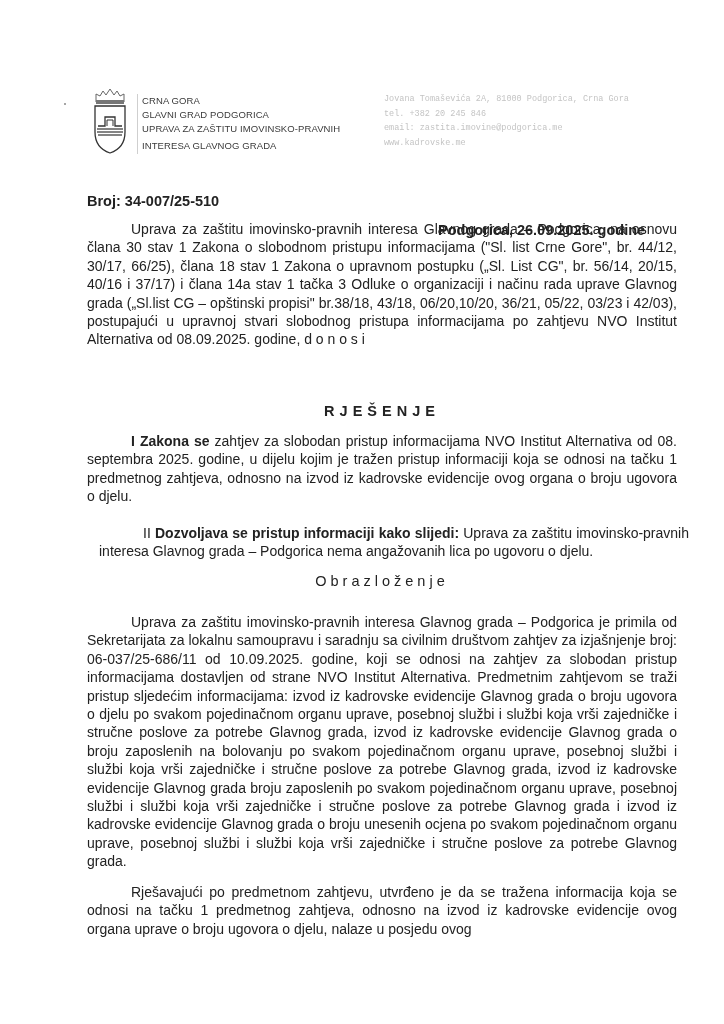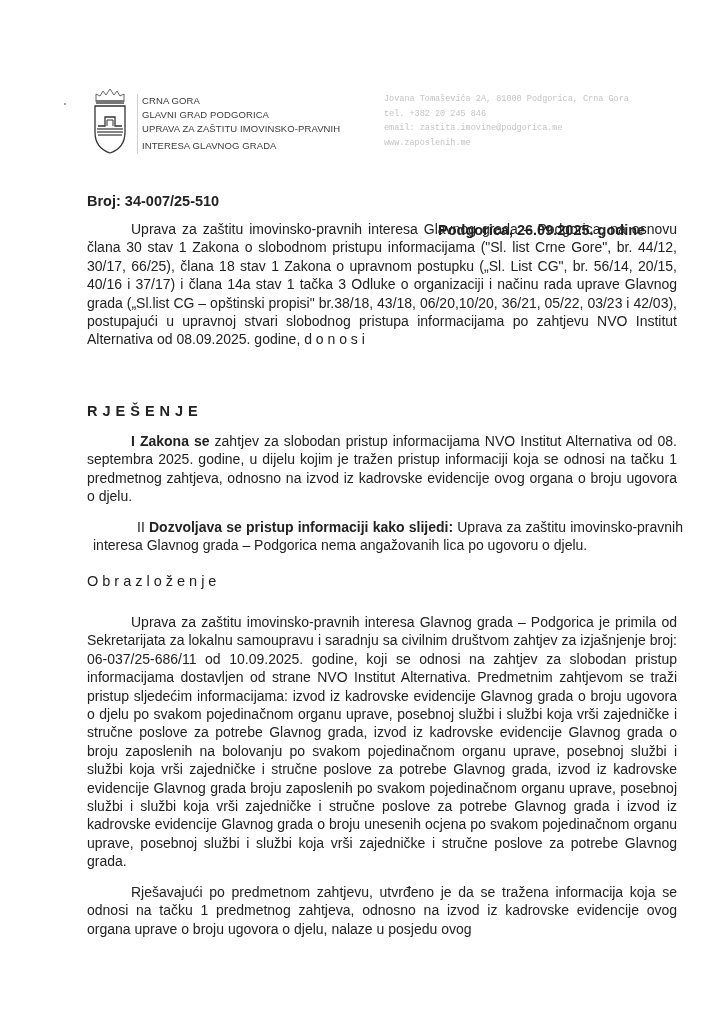--- a/index.html
+++ b/index.html
@@ -11,21 +11,21 @@
     .org { position: absolute; left: 142px; top: 94px; font-size: 9.5px; line-height: 14px; color: #3a3a3a; letter-spacing: 0.1px; }
     .org div { white-space: nowrap; }
     .org .l3 { margin-top: 4px; line-height: 11px; }
     .contact { position: absolute; left: 384px; top: 92px; font-size: 8.5px; line-height: 14.5px; color: #c4c4c4; }
     .contact div { white-space: nowrap; font-family: Liberation Mono, monospace; }
     .refline { position: absolute; left: 87px; top: 193px; width: 590px; font-size: 14.5px; font-weight: bold; color: #222; }
     .refline .num { position: absolute; left: 0; top: 0; }
     .refline .date { position: absolute; left: 351px; top: 16px; white-space: nowrap; margin-top: 13px; }
     .body-text { position: absolute; left: 87px; width: 590px; font-size: 14px; line-height: 18.4px; text-align: justify; color: #222; }
     .indent { text-indent: 44px; }
-    .heading { position: absolute; left: 87px; width: 590px; text-align: left; font-size: 14.5px; color: #222; }
+    .heading { position: absolute; left: 87px; width: 590px; text-align: center; font-size: 14.5px; color: #222; }
     .heading.resenje { top: 403px; font-weight: bold; letter-spacing: 5px; }
     .heading.obraz { top: 573px; letter-spacing: 4px; }
     #p-intro { top: 220px; }
     #p-i { top: 432px; }
     #p-ii { top: 512px; }
     #p-obr1 { top: 613px; }
     #p-obr2 { top: 883px; }
     b { font-weight: bold; }
   </style>
 </head>
@@ -56,35 +56,35 @@
     <div>CRNA GORA</div>
     <div>GLAVNI GRAD PODGORICA</div>
     <div>UPRAVA ZA ZAŠTITU IMOVINSKO-PRAVNIH</div>
     <div class="l3">INTERESA GLAVNOG GRADA</div>
   </div>
 
   <div class="contact">
     <div>Jovana Tomaševića 2A, 81000 Podgorica, Crna Gora</div>
     <div>tel. +382 20 245 846</div>
     <div>email: zastita.imovine@podgorica.me</div>
-    <div>www.zaposlenih.me</div>
+    <div>www.kadrovske.me</div>
   </div>
 
   <div class="refline">
     <span class="num">Broj: 34-007/25-510</span>
     <span class="date">Podgorica, 26.09.2025. godine</span>
   </div>
 
   <p id="p-intro" class="body-text indent" style="margin:0">Uprava za zaštitu imovinsko-pravnih interesa Glavnog grada – Podgorica, na osnovu člana 30 stav 1 Zakona o slobodnom pristupu informacijama ("Sl. list Crne Gore", br. 44/12, 30/17, 66/25), člana 18 stav 1 Zakona o upravnom postupku („Sl. List CG", br. 56/14, 20/15, 40/16 i 37/17) i člana 14a stav 1 tačka 3 Odluke o organizaciji i načinu rada uprave Glavnog grada („Sl.list CG – opštinski propisi" br.38/18, 43/18, 06/20,10/20, 36/21, 05/22, 03/23 i 42/03), postupajući u upravnoj stvari slobodnog pristupa informacijama po zahtjevu NVO Institut Alternativa od 08.09.2025. godine, d o n o s i</p>
 
   <div class="heading resenje">RJEŠENJE</div>
 
   <p id="p-i" class="body-text indent" style="margin:0"><b>I Zakona se</b><span> zahtjev za slobodan pristup informacijama NVO Institut Alternativa od 08. septembra 2025. godine, u dijelu kojim je tražen pristup informaciji koja se odnosi na tačku 1 predmetnog zahtjeva, odnosno na izvod iz kadrovske evidencije ovog organa o broju ugovora o djelu.</span></p>
 
-  <p id="p-ii" class="body-text indent" style="margin:6px"><span>II </span><b>Dozvoljava se pristup informaciji kako slijedi:</b><span> Uprava za zaštitu imovinsko-pravnih interesa Glavnog grada – Podgorica nema angažovanih lica po ugovoru o djelu.</span></p>
+  <p id="p-ii" class="body-text indent" style="margin:12px"><span>II </span><b>Dozvoljava se pristup informaciji kako slijedi:</b><span> Uprava za zaštitu imovinsko-pravnih interesa Glavnog grada – Podgorica nema angažovanih lica po ugovoru o djelu.</span></p>
 
   <div class="heading obraz">Obrazloženje</div>
 
   <p id="p-obr1" class="body-text indent" style="margin:0">Uprava za zaštitu imovinsko-pravnih interesa Glavnog grada – Podgorica je primila od Sekretarijata za lokalnu samoupravu i saradnju sa civilnim društvom zahtjev za izjašnjenje broj: 06-037/25-686/11 od 10.09.2025. godine, koji se odnosi na zahtjev za slobodan pristup informacijama dostavljen od strane NVO Institut Alternativa. Predmetnim zahtjevom se traži pristup sljedećim informacijama: izvod iz kadrovske evidencije Glavnog grada o broju ugovora o djelu po svakom pojedinačnom organu uprave, posebnoj službi i službi koja vrši zajedničke i stručne poslove za potrebe Glavnog grada, izvod iz kadrovske evidencije Glavnog grada o broju zaposlenih na bolovanju po svakom pojedinačnom organu uprave, posebnoj službi i službi koja vrši zajedničke i stručne poslove za potrebe Glavnog grada, izvod iz kadrovske evidencije Glavnog grada broju zaposlenih po svakom pojedinačnom organu uprave, posebnoj službi i službi koja vrši zajedničke i stručne poslove za potrebe Glavnog grada i izvod iz kadrovske evidencije Glavnog grada o broju unesenih ocjena po svakom pojedinačnom organu uprave, posebnoj službi i službi koja vrši zajedničke i stručne poslove za potrebe Glavnog grada.</p>
 
   <p id="p-obr2" class="body-text indent" style="margin:0">Rješavajući po predmetnom zahtjevu, utvrđeno je da se tražena informacija koja se odnosi na tačku 1 predmetnog zahtjeva, odnosno na izvod iz kadrovske evidencije ovog organa uprave o broju ugovora o djelu, nalaze u posjedu ovog</p>
 
 </div>
 
 </body></html>

